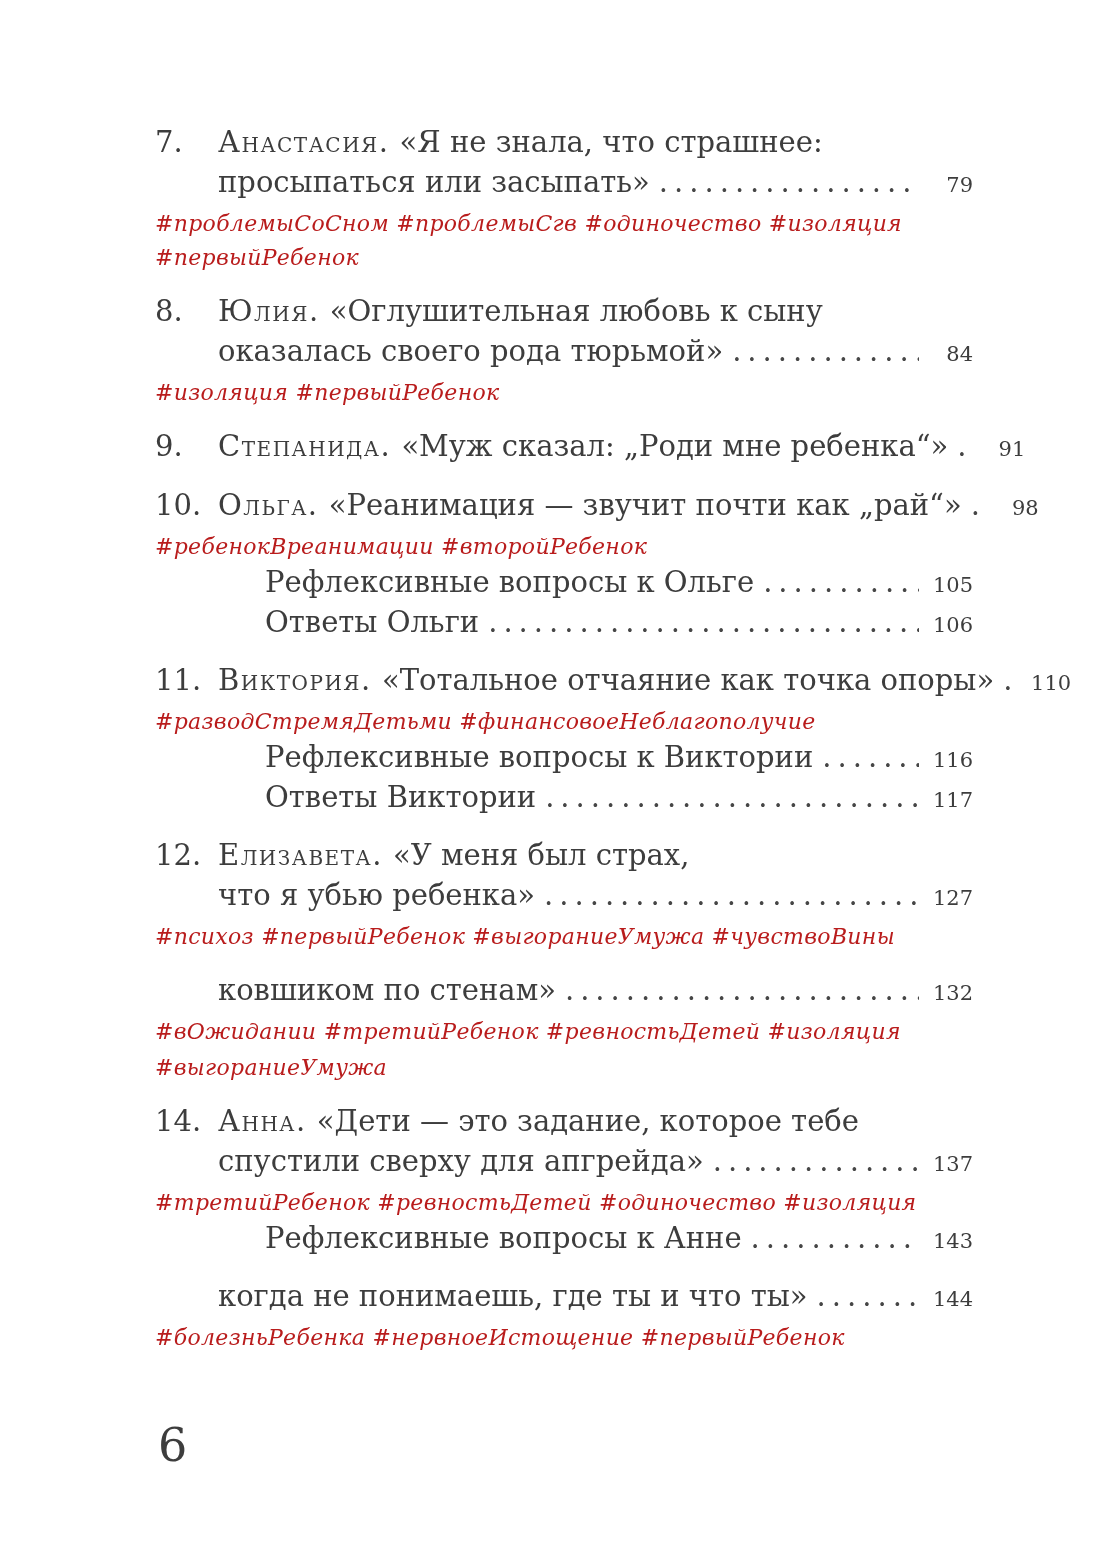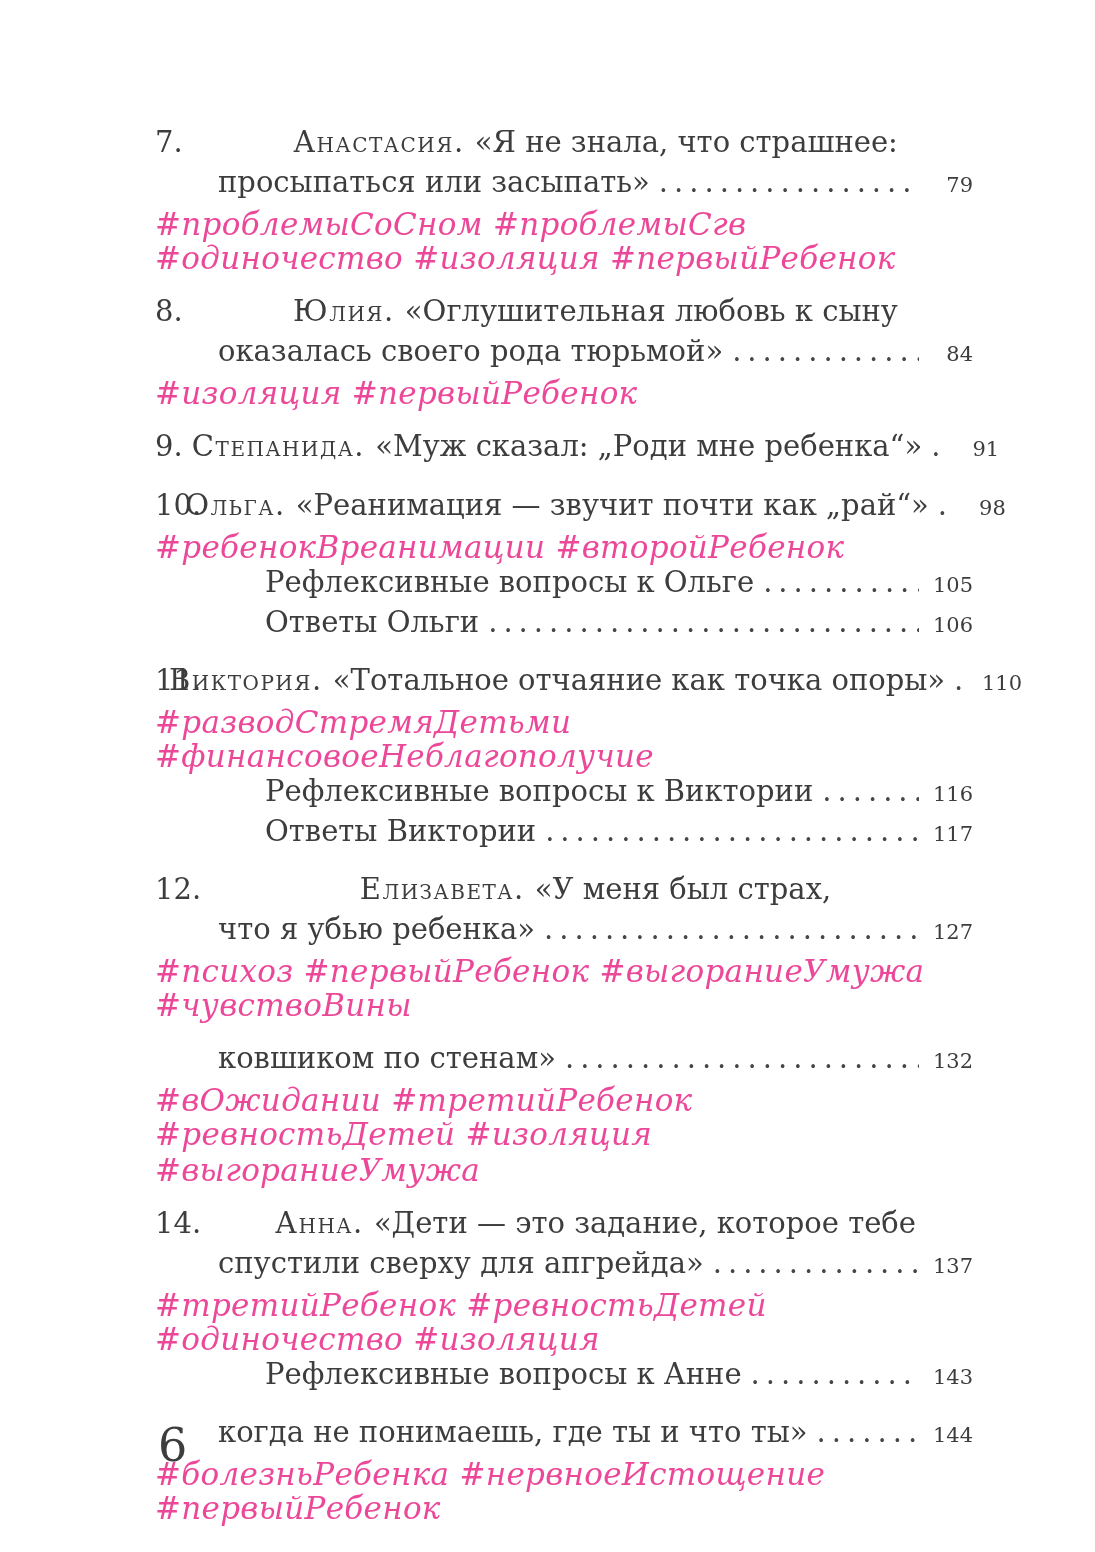--- a/index.html
+++ b/index.html
@@ -11,21 +11,21 @@
     position: relative;
     overflow: hidden;
   }
   .page {
     position: absolute;
     left: 155px; top: 122px;
     width: 818px;
   }
   .entry { margin-bottom: 16px; }
   .line { font-size: 29px; line-height: 40px; }
-  .line .body { display: flex; align-items: baseline; justify-content: center; }
+  .line .body { display: flex; align-items: baseline; }
   .line { display: flex; }
   .num {
     flex: 0 0 63px;
     font-size: 29px;
   }
   .body { flex: 1 1 auto; min-width: 0; }
   .name {
     font-variant: small-caps;
     letter-spacing: 1.5px;
     margin-right: 0.35em;
@@ -46,24 +46,24 @@
     letter-spacing: 6px;
   }
   .pg {
     flex: 0 0 auto;
     min-width: 44px;
     text-align: right;
     font-size: 21px;
   }
   .tags {
     font-style: italic;
-    font-size: 31px;
+    font-size: 22px;
     line-height: 34px;
     margin-top: 2px;
-    color: #ec4899;
+    color: #b91c1c;
     letter-spacing: 0.3px;
   }
   .sub {
     display: flex;
     align-items: baseline;
     padding-left: 110px;
     font-size: 29px;
     line-height: 37px;
   }
   .subtitle { white-space: nowrap; }

